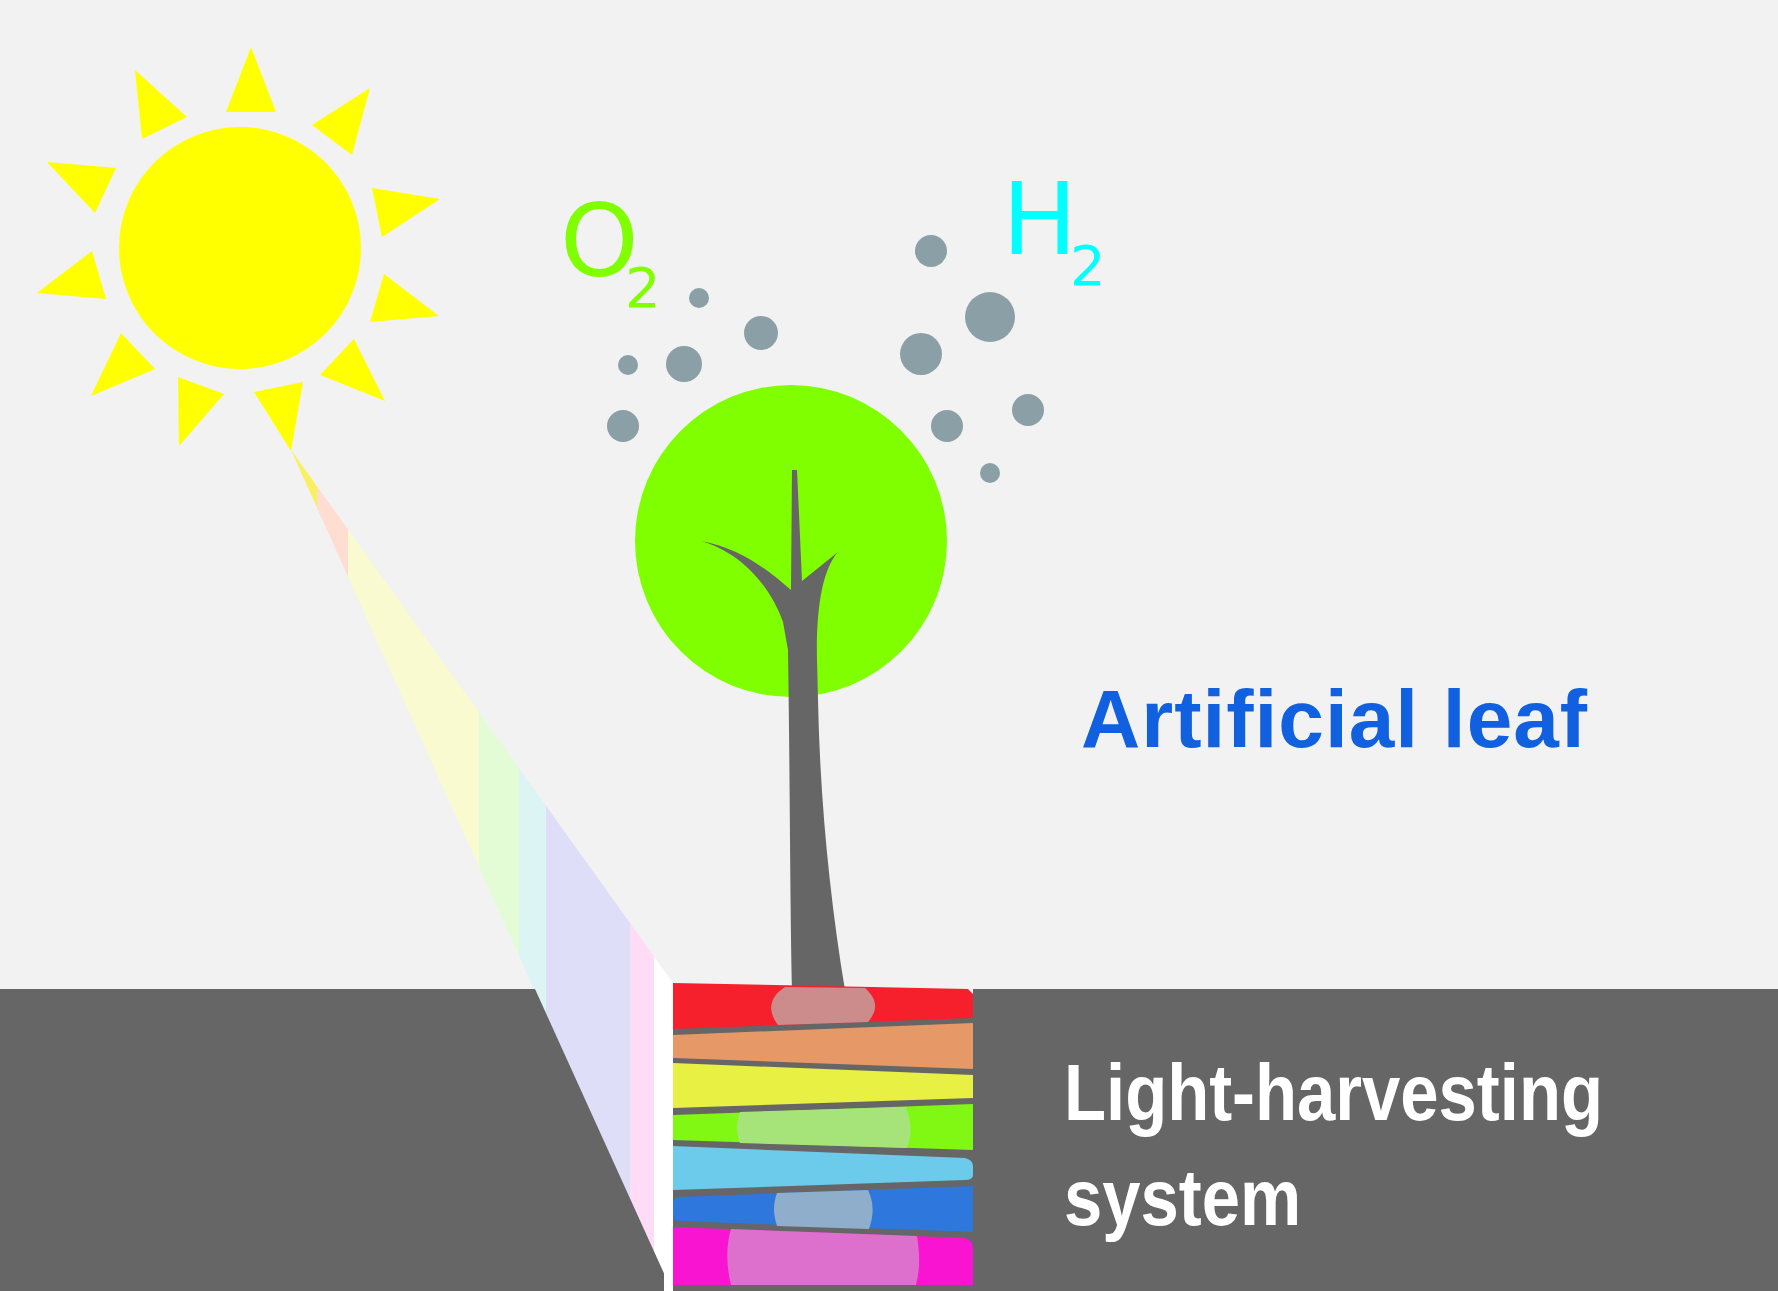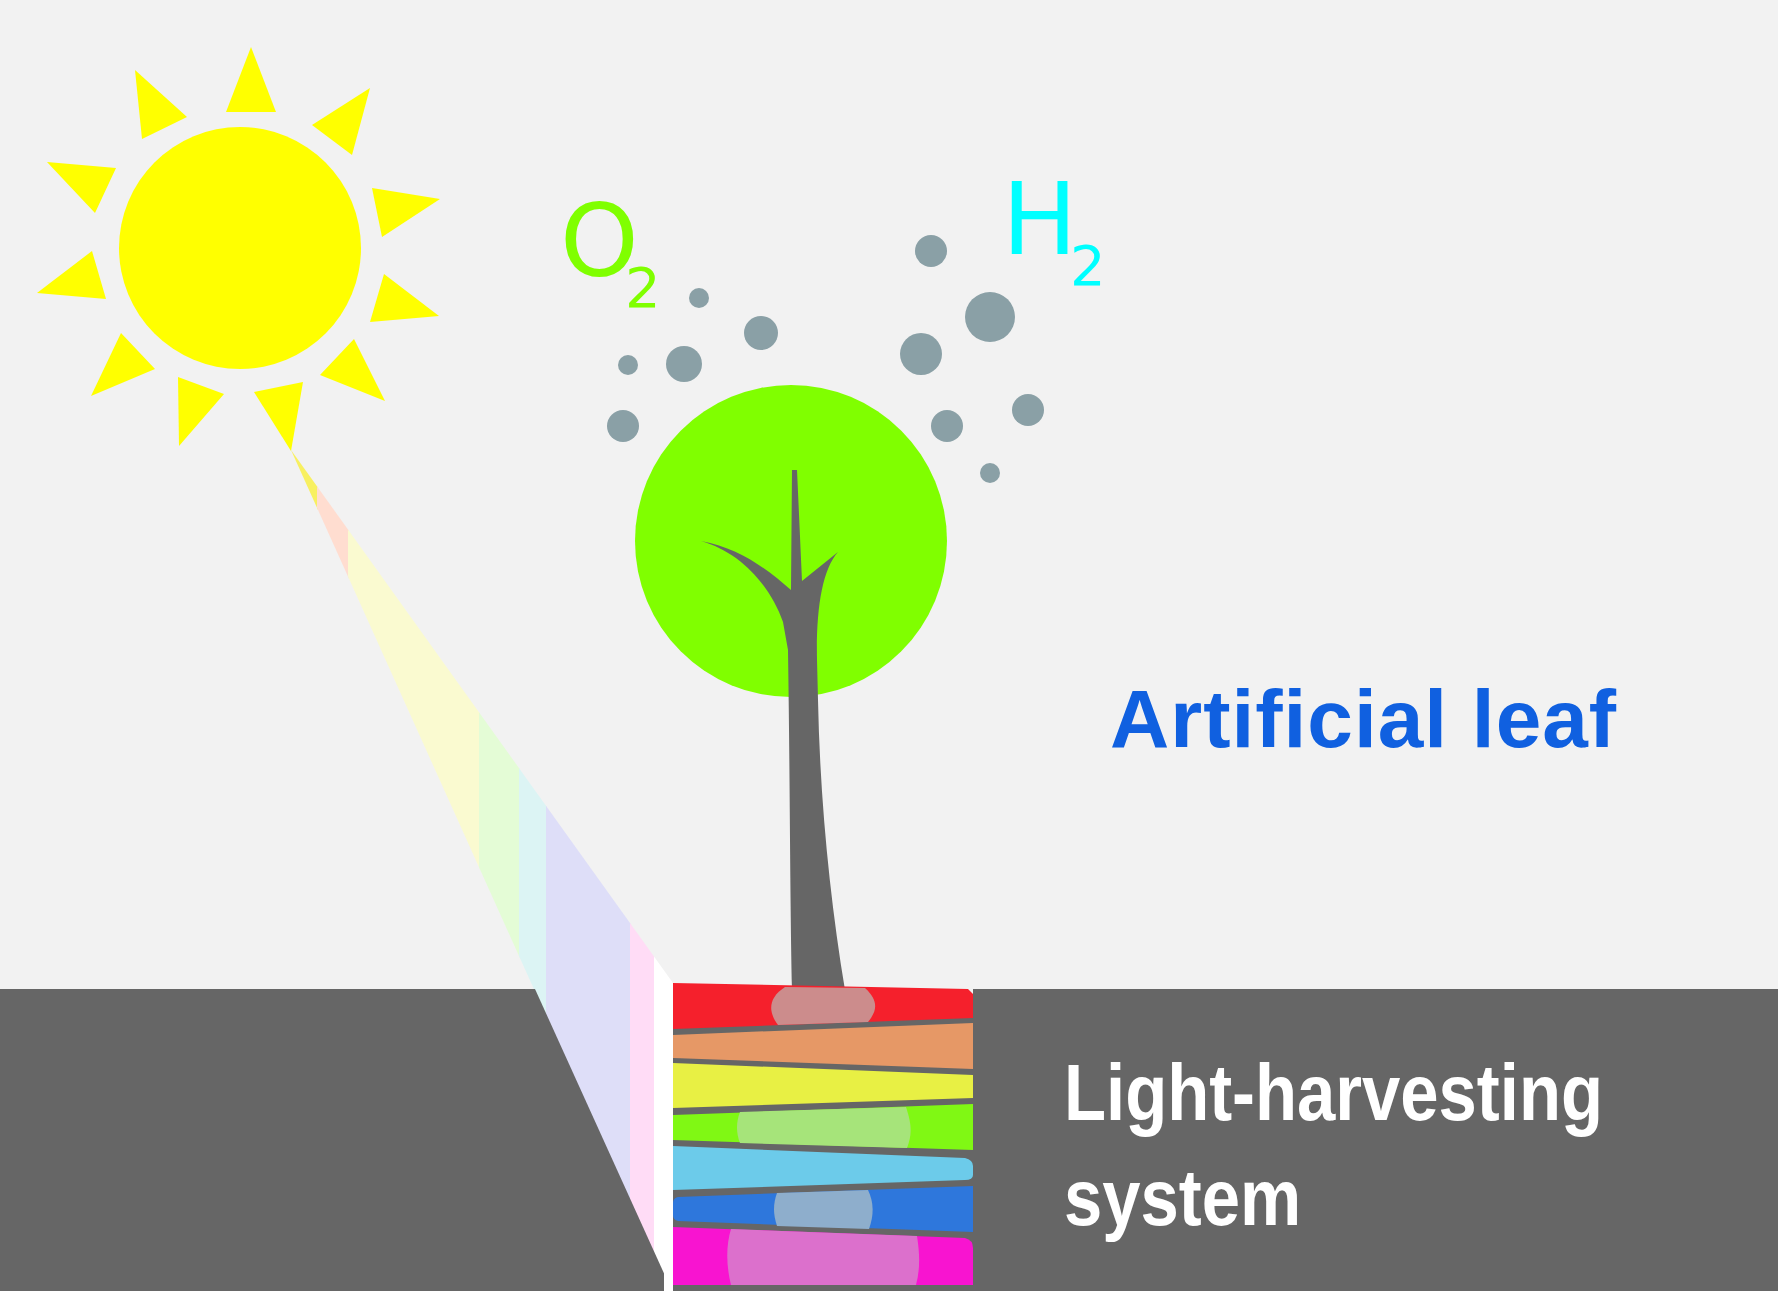--- a/index.html
+++ b/index.html
@@ -1,21 +1,21 @@
 <!DOCTYPE html>
 <html><head>
 <meta charset="utf-8">
 <style>
   html, body { margin: 0; padding: 0; }
   body { width: 1778px; height: 1291px; overflow: hidden; background: #f2f2f2; }
   #canvas { position: relative; width: 1778px; height: 1291px; }
   svg { position: absolute; left: 0; top: 0; }
   .label { position: absolute; white-space: nowrap; line-height: 1; }
   .artificial {
-    left: 1110px; top: 678px;
+    left: 1081px; top: 678px;
     font-family: "Liberation Sans", sans-serif;
     font-weight: bold; font-size: 82px; letter-spacing: 1px;
   }
   .harvest {
     left: 1064px; top: 1040px;
     font-family: "Liberation Sans", sans-serif;
     font-weight: bold; font-size: 80px; color: #ffffff;
     line-height: 105px; transform-origin: left top; transform: scaleX(0.86);
   }
   .chem { font-family: "DejaVu Sans", sans-serif; font-weight: normal; }

